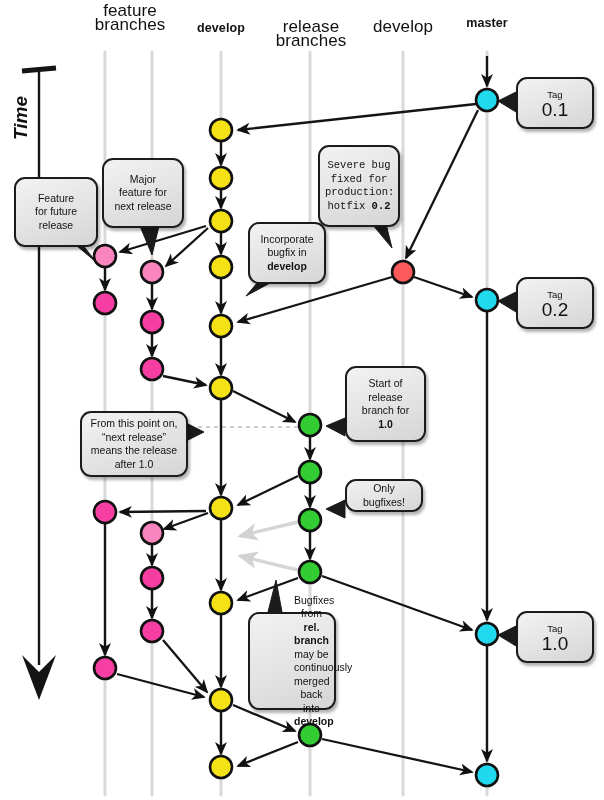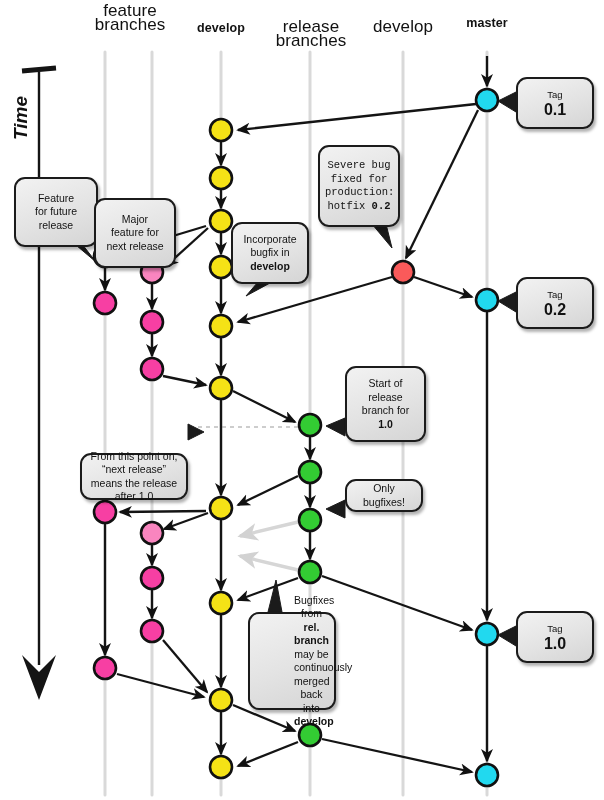--- a/index.html
+++ b/index.html
@@ -60,21 +60,21 @@
     text-align: center;
     font-size: 10.5px;
     line-height: 13.5px;
     color: #121212;
     padding: 4px 5px;
     z-index: 5;
   }
   .callout .ln { display: block; }
   .callout .b { font-weight: bold; }
   .callout .tagname { font-size: 9.5px; display:block; }
-  .callout .tagnum { font-size: 16px; font-weight: bold; display:block; line-height: 17px; }
+  .callout .tagnum { font-size: 19px; font-weight: normal; display:block; line-height: 17px; }
   .callout-body { width: 100%; }
 </style>
 </head>
 <body>
 
 <div id="diagram-root">
 
   <svg id="gitflow-svg" viewBox="0 0 604 800">
     <defs>
       <marker id="arrowhead" markerWidth="7" markerHeight="7" refX="5.2" refY="2.6" orient="auto" markerUnits="strokeWidth">
@@ -254,43 +254,43 @@
           <span class="tagnum">1.0</span>
         </div>
       </div>
       <div class="callout" style="left: 14px; top: 177px; width: 84px; height: 70px;">
         <div class="callout-body">
           <span class="ln">Feature</span>
           <span class="ln">for future</span>
           <span class="ln">release</span>
         </div>
       </div>
-      <div class="callout" style="left: 94px; top: 158px; width: 82px; height: 70px; margin-top: 40px;">
+      <div class="callout" style="left: 102px; top: 158px; width: 82px; height: 70px;">
         <div class="callout-body">
           <span class="ln">Major</span>
           <span class="ln">feature for</span>
           <span class="ln">next release</span>
         </div>
       </div>
-      <div class="callout" style="left: 231px; top: 222px; width: 78px; height: 62px;">
+      <div class="callout" style="left: 248px; top: 222px; width: 78px; height: 62px;">
         <div class="callout-body">
           <span class="ln">Incorporate</span>
           <span class="ln">bugfix in</span>
           <span class="ln b">develop</span>
         </div>
       </div>
       <div class="callout" style="left: 318px; top: 145px; width: 82px; height: 82px; font-family: Liberation Mono, monospace;">
         <div class="callout-body">
           <span class="ln">Severe bug</span>
           <span class="ln">fixed for</span>
           <span class="ln">production:</span>
           <span class="ln">hotfix <span class="b">0.2</span></span>
         </div>
       </div>
-      <div class="callout" style="left: 80px; top: 411px; width: 108px; height: 47px; margin-top: 42px;">
+      <div class="callout" style="left: 80px; top: 411px; width: 108px; height: 66px;">
         <div class="callout-body">
           <span class="ln">From this point on,</span>
           <span class="ln">“next release”</span>
           <span class="ln">means the release</span>
           <span class="ln">after 1.0</span>
         </div>
       </div>
       <div class="callout" style="left: 345px; top: 366px; width: 81px; height: 76px;">
         <div class="callout-body">
           <span class="ln">Start of</span>

